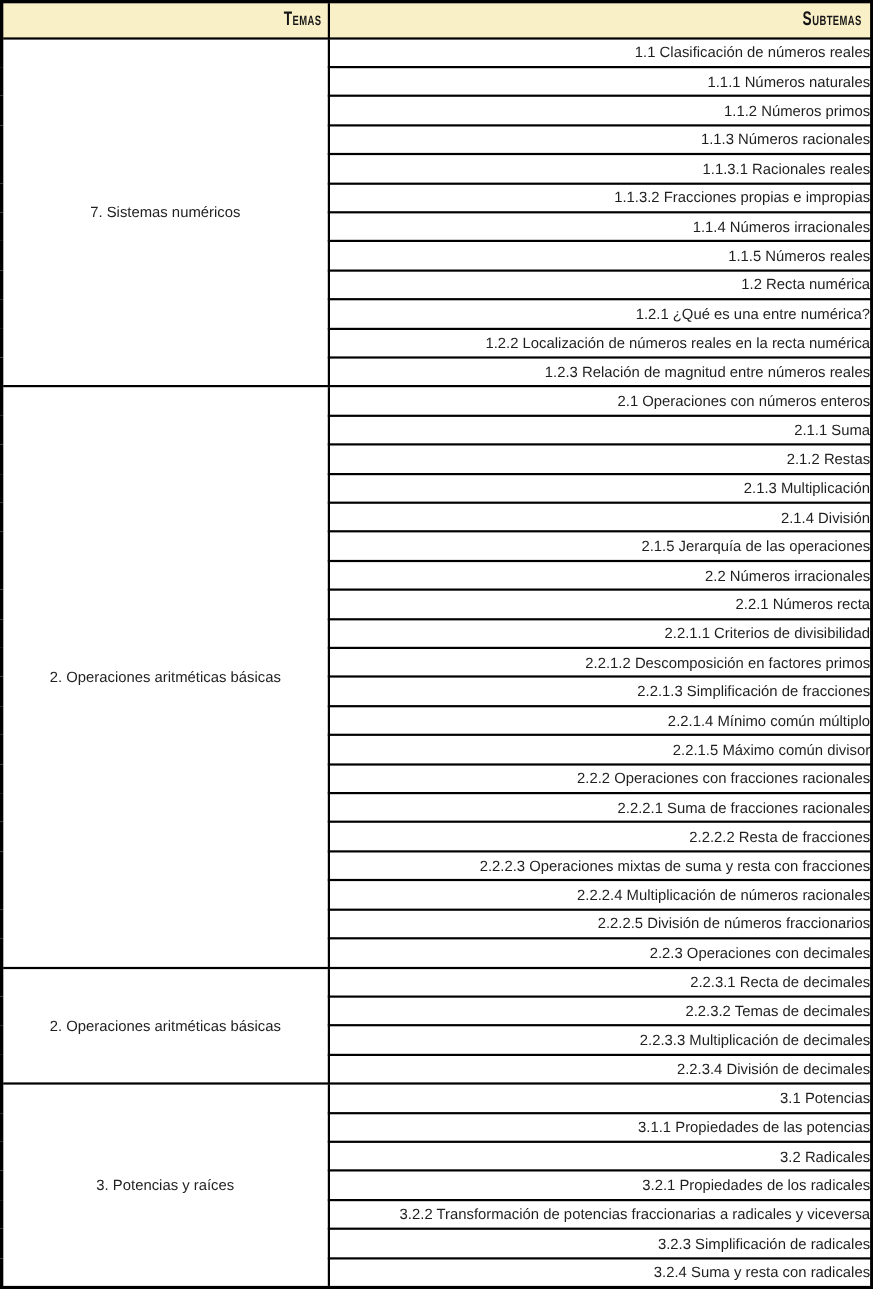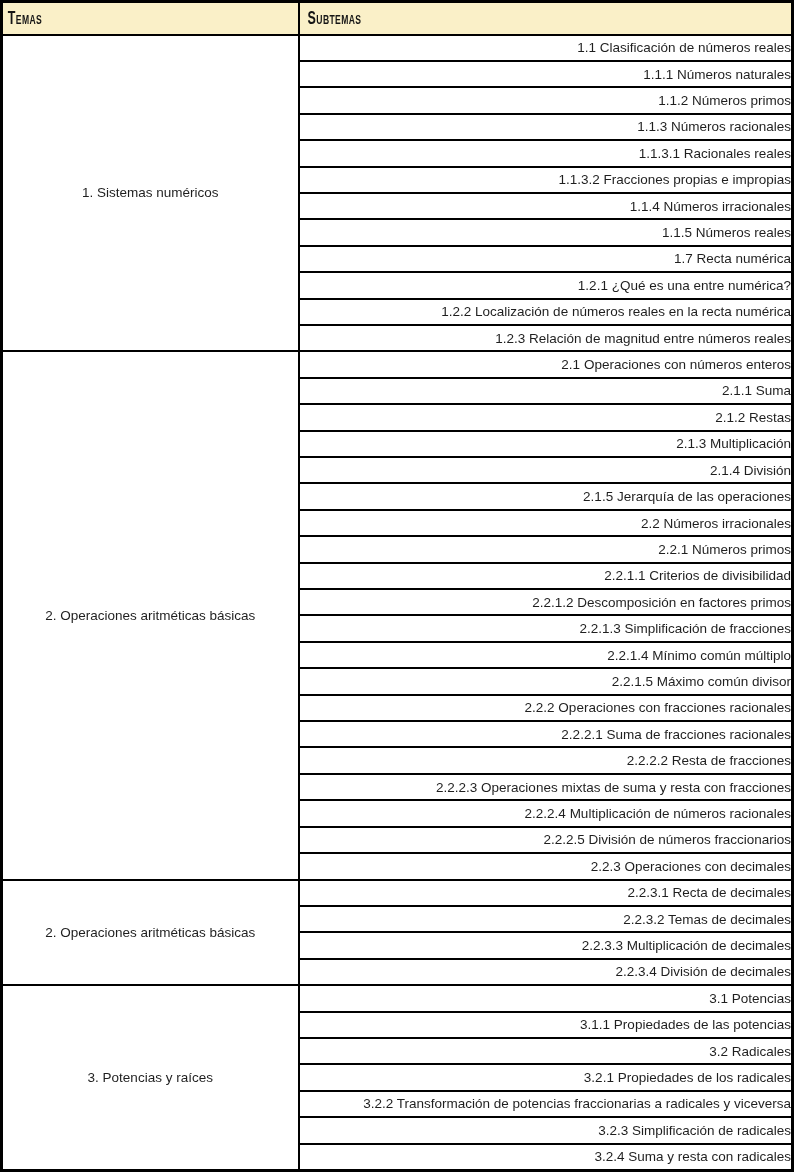--- a/index.html
+++ b/index.html
@@ -22,21 +22,21 @@
   }
   table.toc col.c-tema{width:297px;}
   table.toc th,table.toc td{
     border:2px solid var(--border-color);
     padding:0;
   }
   thead tr{height:33px;}
   th.hdr{
     background:var(--header-bg);
     border-bottom:3px solid var(--border-color);
-    text-align:left;vertical-align:middle;
+    text-align:right;vertical-align:middle;
     font-weight:bold;
   }
   th.hdr .hdr-text{
     display:inline-block;
     font-variant:small-caps;
     font-size:16px;
     letter-spacing:.5px;
     transform:scale(.78,1.12);
     transform-origin:center;
     color:#151515;
@@ -67,21 +67,21 @@
       <th class="hdr">
         <span class="hdr-text">Temas</span>
       </th>
       <th class="hdr">
         <span class="hdr-text">Subtemas</span>
       </th>
     </tr>
   </thead>
   <tbody>
       <tr>
-        <td class="tema" rowspan="12">1. Sistemas numéricos</td>
+        <td class="tema" rowspan="12">7. Sistemas numéricos</td>
         <td class="subtema">1.1 Clasificación de números reales</td>
       </tr>
       <tr>
         <td class="subtema">1.1.1 Números naturales</td>
       </tr>
       <tr>
         <td class="subtema">1.1.2 Números primos</td>
       </tr>
       <tr>
         <td class="subtema">1.1.3 Números racionales</td>
@@ -92,21 +92,21 @@
       <tr>
         <td class="subtema">1.1.3.2 Fracciones propias e impropias</td>
       </tr>
       <tr>
         <td class="subtema">1.1.4 Números irracionales</td>
       </tr>
       <tr>
         <td class="subtema">1.1.5 Números reales</td>
       </tr>
       <tr>
-        <td class="subtema">1.7 Recta numérica</td>
+        <td class="subtema">1.2 Recta numérica</td>
       </tr>
       <tr>
         <td class="subtema">1.2.1 ¿Qué es una entre numérica?</td>
       </tr>
       <tr>
         <td class="subtema">1.2.2 Localización de números reales en la recta numérica</td>
       </tr>
       <tr>
         <td class="subtema">1.2.3 Relación de magnitud entre números reales</td>
       </tr>
@@ -126,21 +126,21 @@
       <tr>
         <td class="subtema">2.1.4 División</td>
       </tr>
       <tr>
         <td class="subtema">2.1.5 Jerarquía de las operaciones</td>
       </tr>
       <tr>
         <td class="subtema">2.2 Números irracionales</td>
       </tr>
       <tr>
-        <td class="subtema">2.2.1 Números primos</td>
+        <td class="subtema">2.2.1 Números recta</td>
       </tr>
       <tr>
         <td class="subtema">2.2.1.1 Criterios de divisibilidad</td>
       </tr>
       <tr>
         <td class="subtema">2.2.1.2 Descomposición en factores primos</td>
       </tr>
       <tr>
         <td class="subtema">2.2.1.3 Simplificación de fracciones</td>
       </tr>

